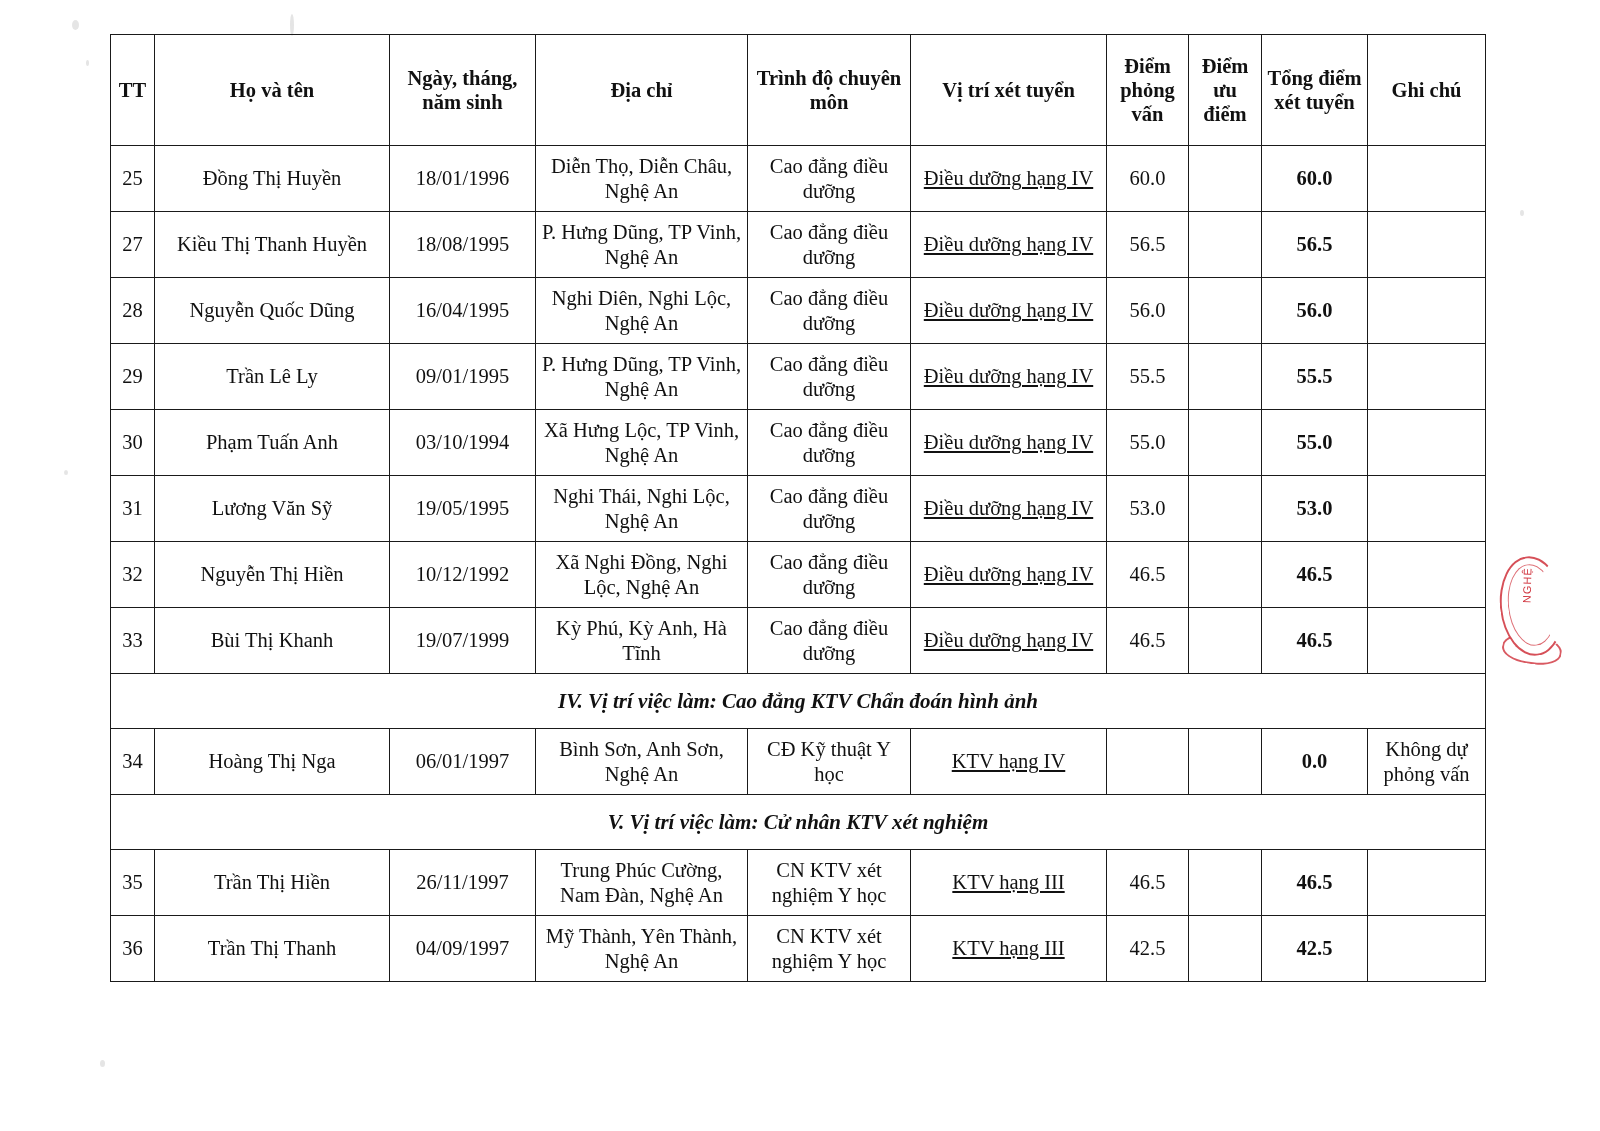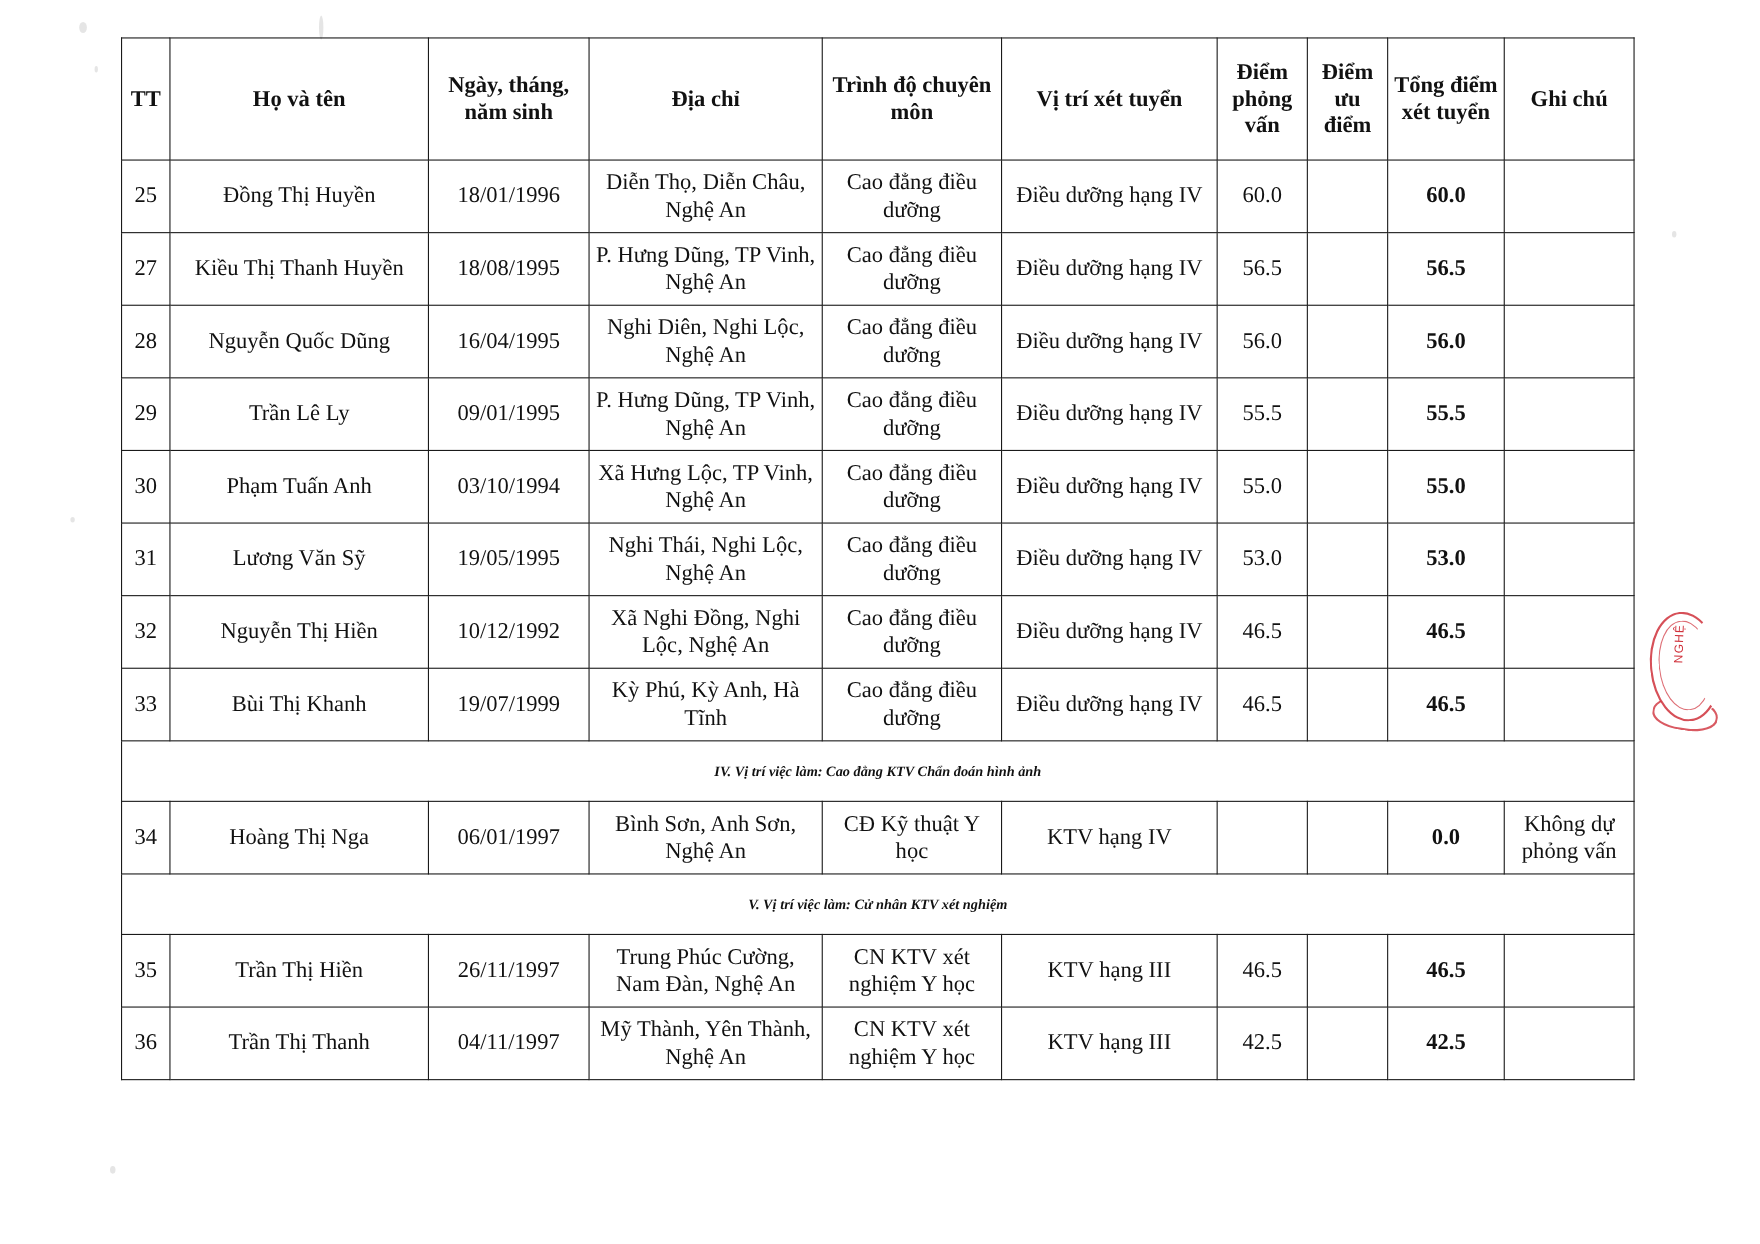--- a/index.html
+++ b/index.html
@@ -71,32 +71,32 @@
   col.c-score   { width: 82px; }
   col.c-pri     { width: 73px; }
   col.c-total   { width: 106px; }
   col.c-note    { width: 118px; }
 
   td.tt { text-align: center; }
   td.name { text-align: left; padding-left: 10px; }
   td.dob { text-align: center; }
   td.addr { text-align: center; }
   td.edu { text-align: center; }
-  td.pos { text-align: center; }
+  td.pos { text-align: center; text-decoration: underline; }
   td.score { text-align: center; }
   td.total { text-align: center; font-weight: bold; }
   td.note { text-align: center; font-size: 19.5px; line-height: 1.2; }
 
   tr.data-row td { height: 59px; }
 
   tr.section-row td {
     height: 48px;
     font-style: italic;
     font-weight: bold;
-    font-size: 13px;
+    font-size: 21px;
     text-align: center;
   }
 
   
   .stamp {
     position: absolute;
     left: 1500px;
     top: 556px;
     width: 64px;
     height: 108px;
@@ -314,21 +314,21 @@
             <td class="edu">CN KTV xét nghiệm Y học</td>
             <td class="pos">KTV hạng III</td>
             <td class="score">46.5</td>
             <td class="score"></td>
             <td class="total">46.5</td>
             <td class="note"></td>
           </tr>
           <tr class="data-row">
             <td class="tt">36</td>
             <td class="name">Trần Thị Thanh</td>
-            <td class="dob">04/11/1997</td>
+            <td class="dob">04/09/1997</td>
             <td class="addr">Mỹ Thành, Yên Thành, Nghệ An</td>
             <td class="edu">CN KTV xét nghiệm Y học</td>
             <td class="pos">KTV hạng III</td>
             <td class="score">42.5</td>
             <td class="score"></td>
             <td class="total">42.5</td>
             <td class="note"></td>
           </tr>
         </tbody>
     </table>

